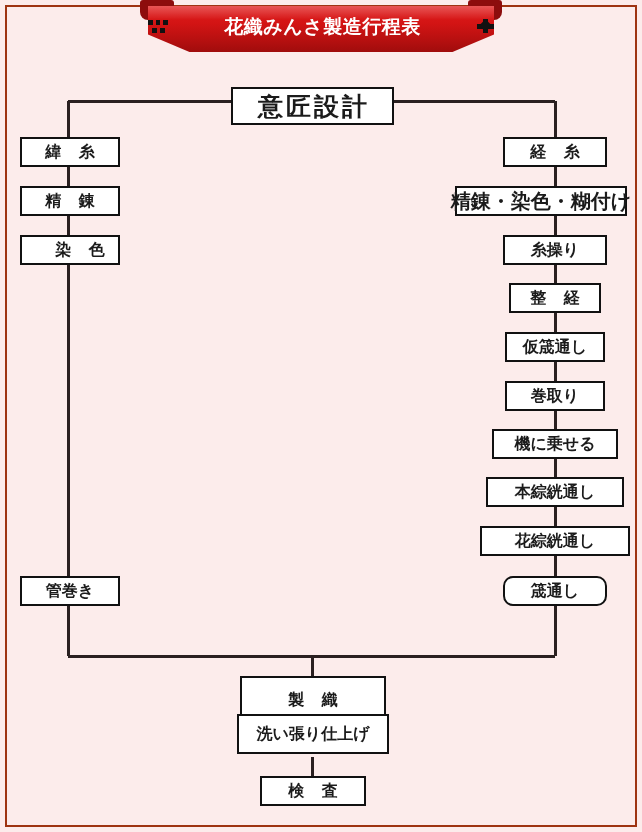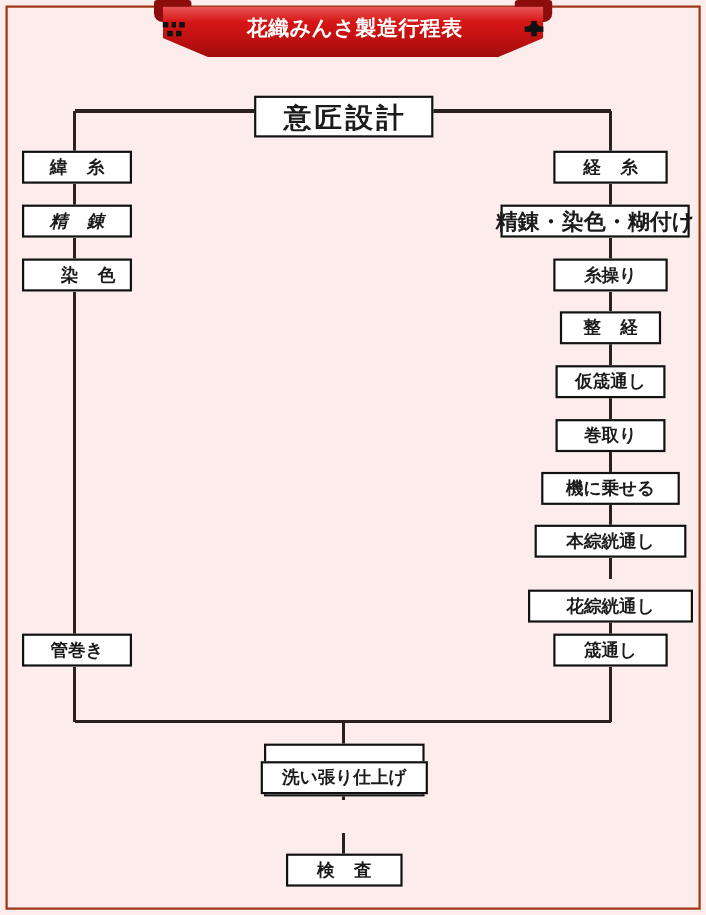--- a/index.html
+++ b/index.html
@@ -250,21 +250,21 @@
 
         <path d="M 312 706 L 312 727"></path>
         <path d="M 312 757 L 312 776"></path>
       </g>
     </svg>
 
     <div class="node big" style="left:231px; top:87px; width:163px; height:38px;">意匠設計</div>
 
     <div class="node wide-space" style="left:20px; top:137px; width:100px; height:30px;">緯 糸</div>
 
-    <div class="node wide-space" style="left:20px; top:186px; width:100px; height:30px;font-style:italic;">精 錬</div>
+    <div class="node wide-space" style="left:20px; top:186px; width:100px; height:30px;">精 錬</div>
 
     <div class="node wide-space" style="left:20px; top:235px; width:100px; height:30px;padding-left:20px;">染 色</div>
 
     <div class="node" style="left:20px; top:576px; width:100px; height:30px;">管巻き</div>
 
     <div class="node wide-space" style="left:503px; top:137px; width:104px; height:30px;">経 糸</div>
 
     <div class="node tight" style="left:455px; top:186px; width:172px; height:30px;">精錬・染色・糊付け</div>
 
     <div class="node" style="left:503px; top:235px; width:104px; height:30px;">糸操り</div>
@@ -272,24 +272,24 @@
     <div class="node wide-space" style="left:509px; top:283px; width:92px; height:30px;">整 経</div>
 
     <div class="node" style="left:505px; top:332px; width:100px; height:30px;">仮筬通し</div>
 
     <div class="node" style="left:505px; top:381px; width:100px; height:30px;">巻取り</div>
 
     <div class="node" style="left:492px; top:429px; width:126px; height:30px;">機に乗せる</div>
 
     <div class="node" style="left:486px; top:477px; width:138px; height:30px;">本綜絖通し</div>
 
-    <div class="node" style="left:480px; top:526px; width:150px; height:30px;margin-top:10px;">花綜絖通し</div>
-
-    <div class="node" style="left:503px; top:576px; width:104px; height:30px;">筬通し</div>
+    <div class="node" style="left:480px; top:526px; width:150px; height:30px;">花綜絖通し</div>
+
+    <div class="node" style="left:503px; top:576px; width:104px; height:30px;border-radius:10px;">筬通し</div>
 
     <div class="node wide-space" style="left:240px; top:676px; width:146px; height:48px;">製 織</div>
 
-    <div class="node" style="left:237px; top:692px; width:152px; height:30px;">洗い張り仕上げ</div>
+    <div class="node" style="left:237px; top:714px; width:152px; height:40px;">洗い張り仕上げ</div>
 
     <div class="node wide-space" style="left:260px; top:776px; width:106px; height:30px;">検 査</div>
 
   </div>
 </div>
 
 </body></html>

